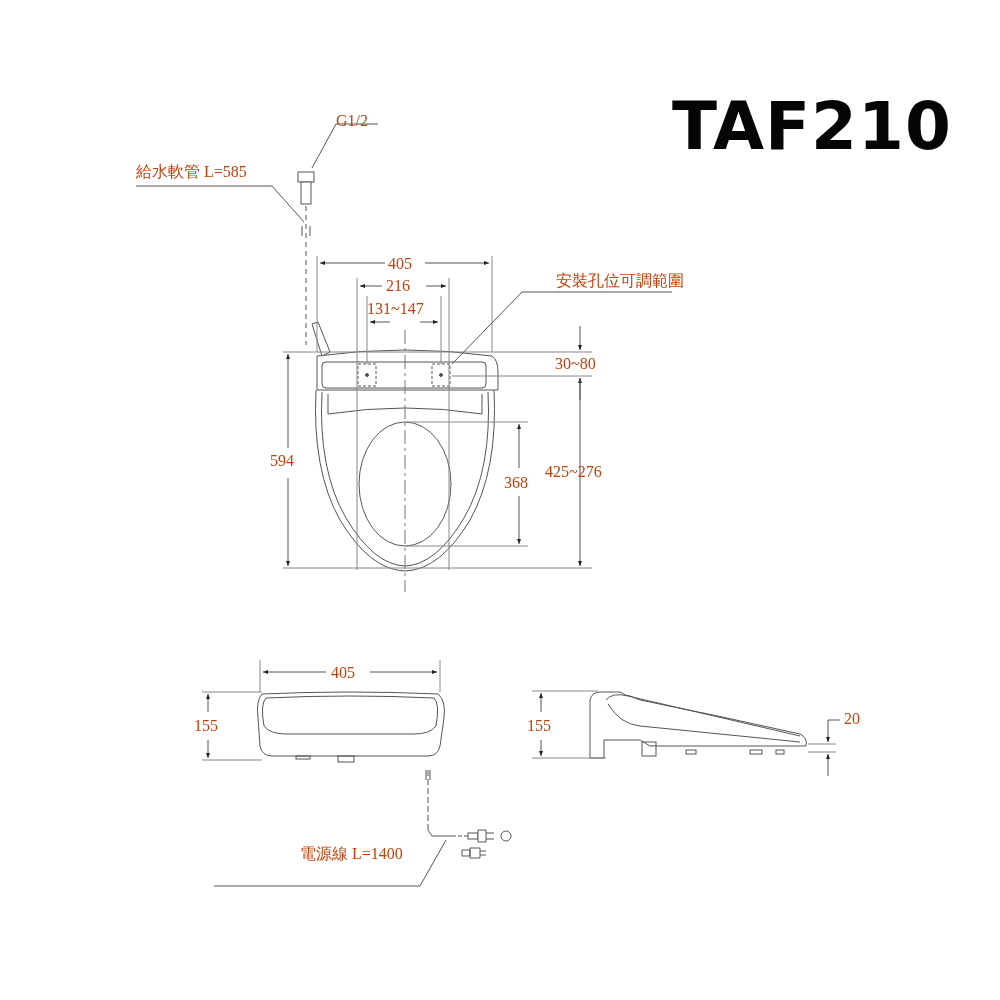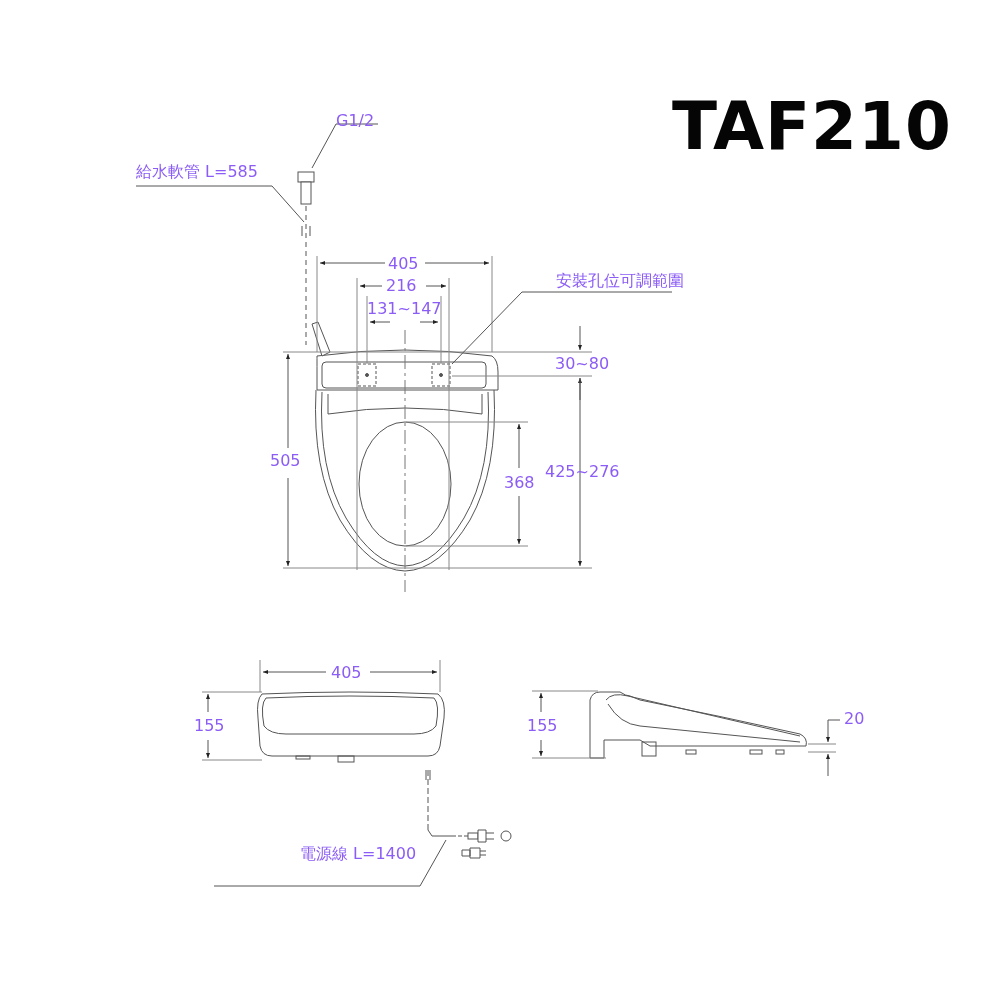--- a/index.html
+++ b/index.html
@@ -1,19 +1,19 @@
 <!DOCTYPE html>
 <html><head>
   <meta charset="utf-8">
   <style>
     html, body { margin: 0; padding: 0; background: #ffffff; }
     body { width: 1000px; height: 1000px; position: relative; overflow: hidden;
            font-family: "DejaVu Sans", "Liberation Sans", sans-serif; color: #222; }
     .canvas { position: absolute; left: 0; top: 0; width: 1000px; height: 1000px; }
-    .lbl { position: absolute; white-space: nowrap; color: #8b5cf6; font-size: 16px; line-height: 18px; }
+    .lbl { position: absolute; white-space: nowrap; color: #c2410c; font-size: 16px; line-height: 18px; font-family: Liberation Serif, serif; }
     .model { position: absolute; left: 672px; top: 92px; font-size: 66px; line-height: 70px;
              font-weight: bold; color: #050505; letter-spacing: 1px;
              font-family: "DejaVu Sans", sans-serif; text-align: center; }
   </style>
 </head>
 <body>
 
 <div class="canvas">
 
   <div class="model">TAF210</div>
@@ -137,21 +137,21 @@
   </svg>
 
   <div class="lbl" style="left:336px;top:112px">G1/2</div>
   <div class="lbl" style="left:136px;top:163px">給水軟管 L=585</div>
 
   <div class="lbl" style="left:388px;top:255px">405</div>
   <div class="lbl" style="left:386px;top:277px">216</div>
   <div class="lbl" style="left:367px;top:300px">131~147</div>
   <div class="lbl" style="left:556px;top:272px">安裝孔位可調範圍</div>
   <div class="lbl" style="left:555px;top:355px">30~80</div>
-  <div class="lbl" style="left:270px;top:452px">505</div>
+  <div class="lbl" style="left:270px;top:452px">594</div>
   <div class="lbl" style="left:504px;top:474px">368</div>
   <div class="lbl" style="left:545px;top:463px">425~276</div>
 
   <div class="lbl" style="left:331px;top:664px">405</div>
   <div class="lbl" style="left:194px;top:717px">155</div>
 
   <div class="lbl" style="left:527px;top:717px">155</div>
   <div class="lbl" style="left:844px;top:710px">20</div>
 
   <div class="lbl" style="left:300px;top:845px">電源線 L=1400</div>

